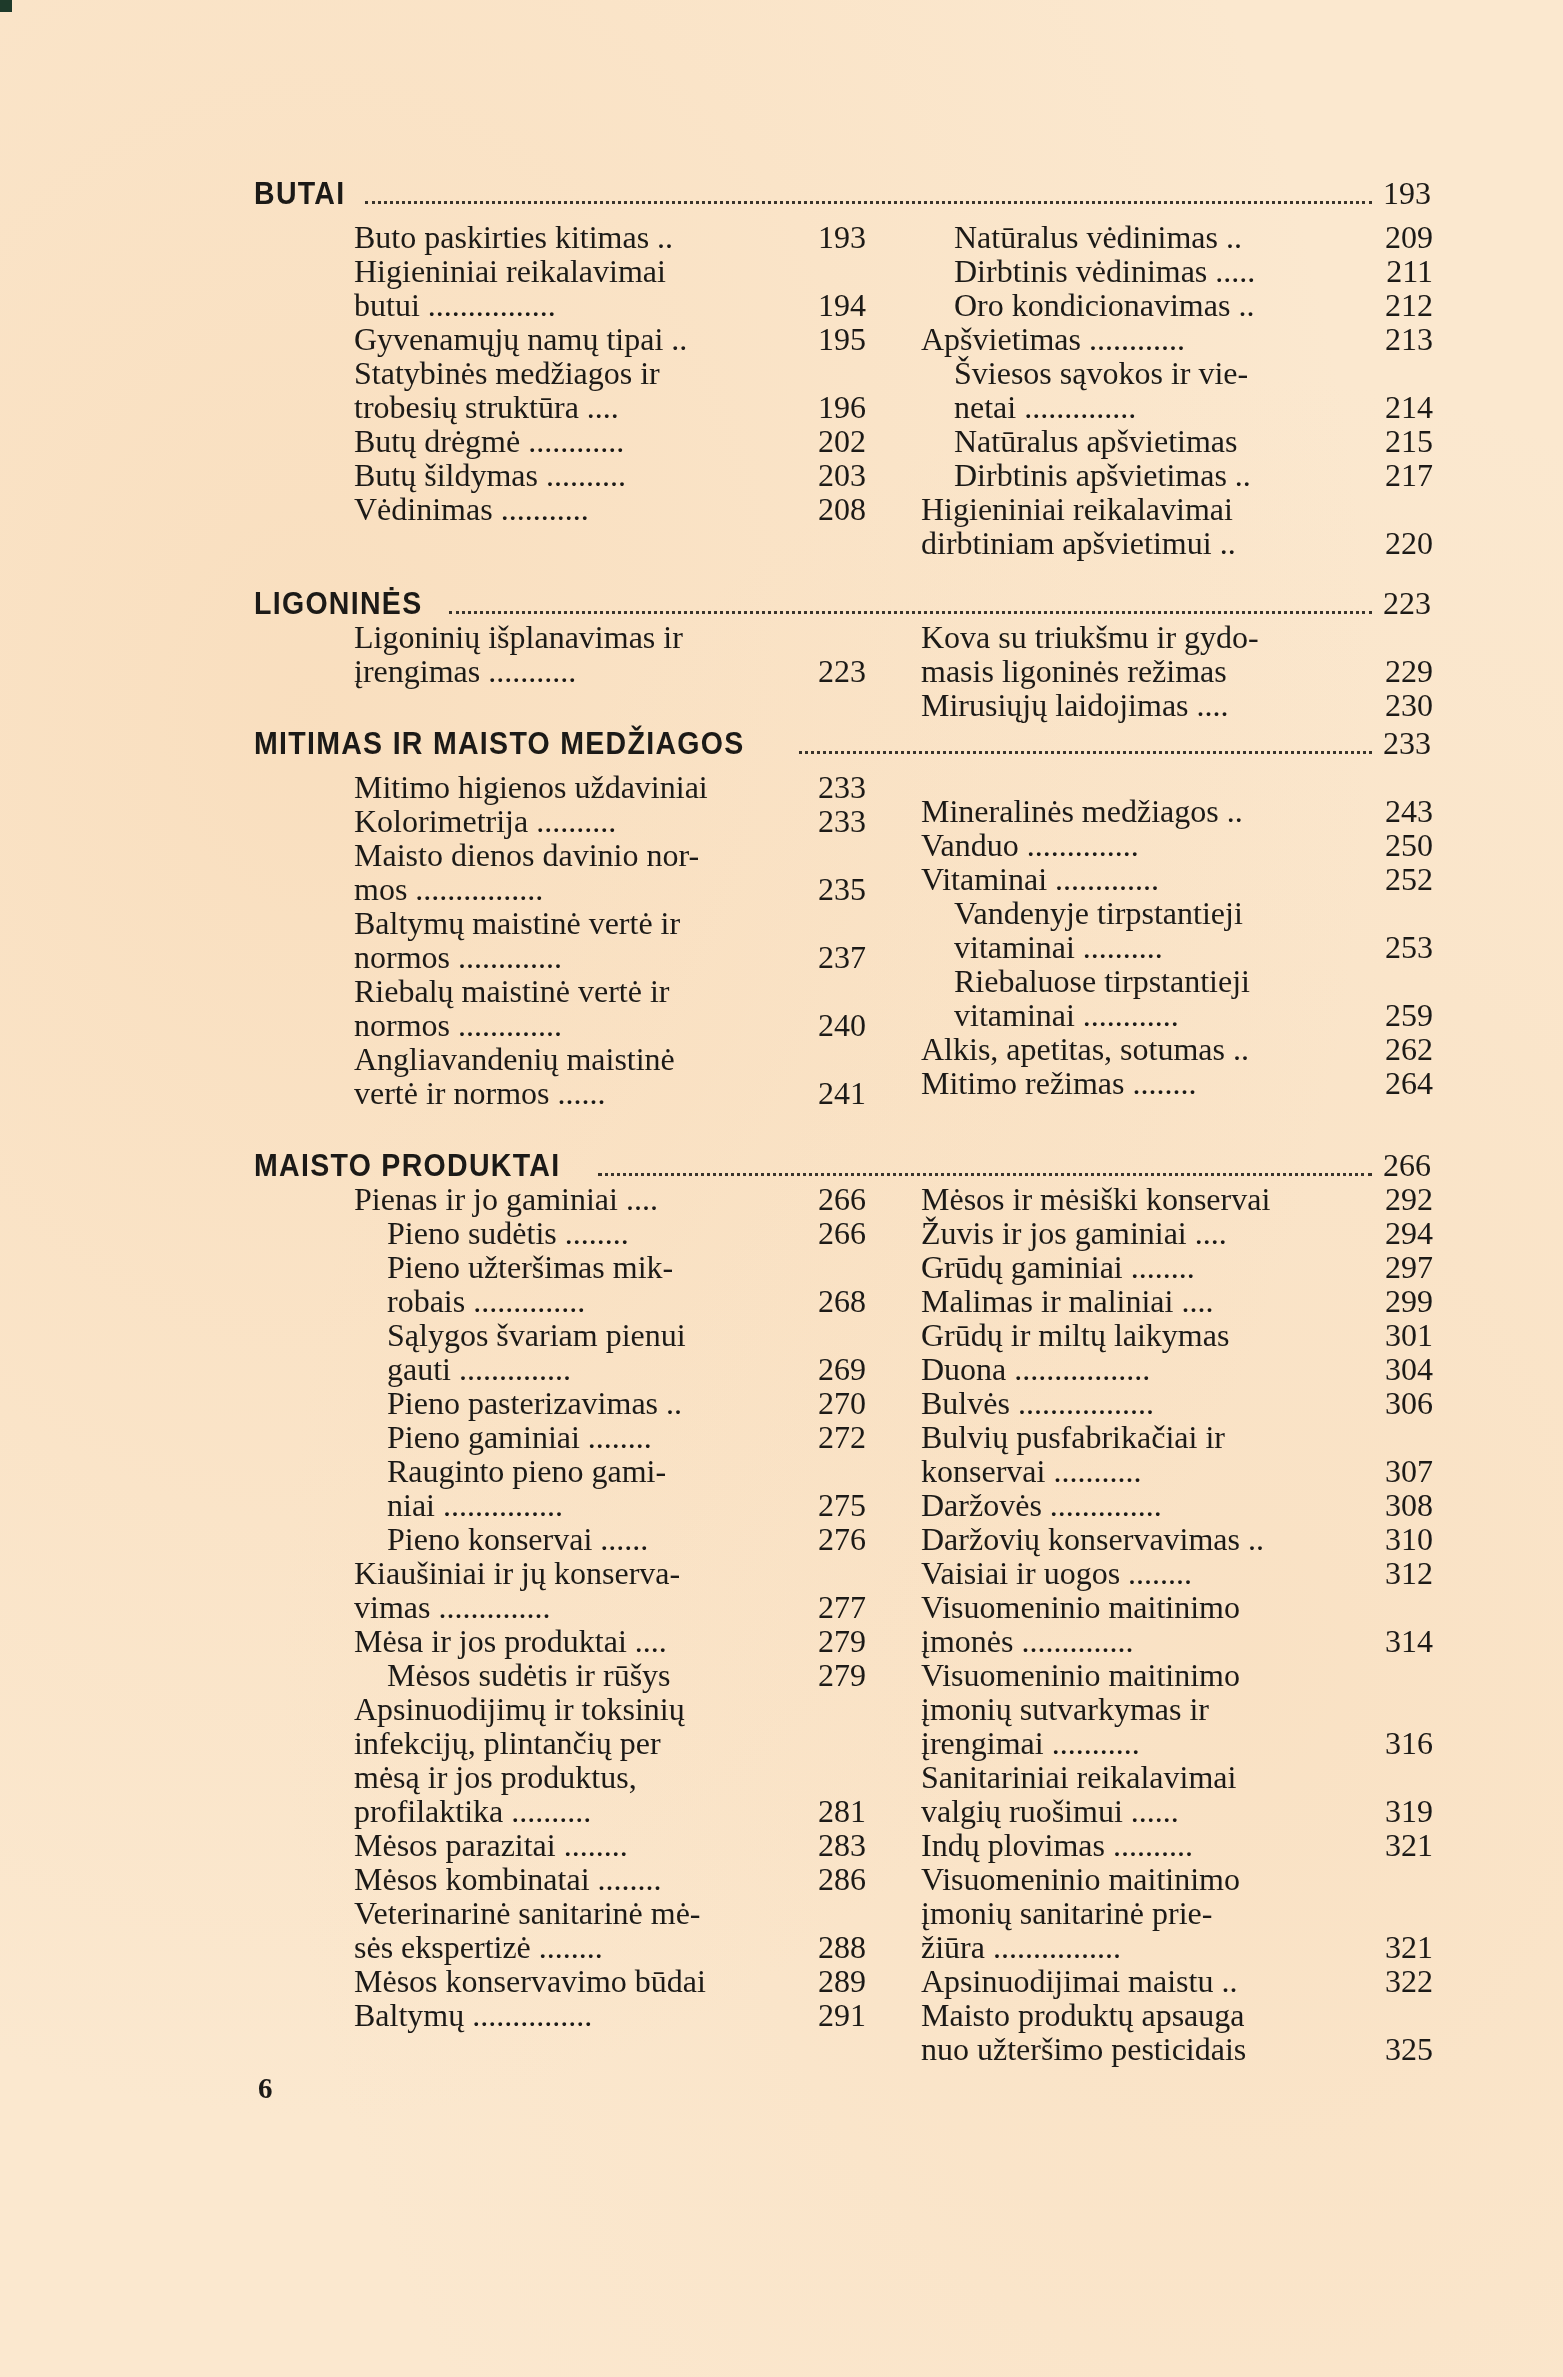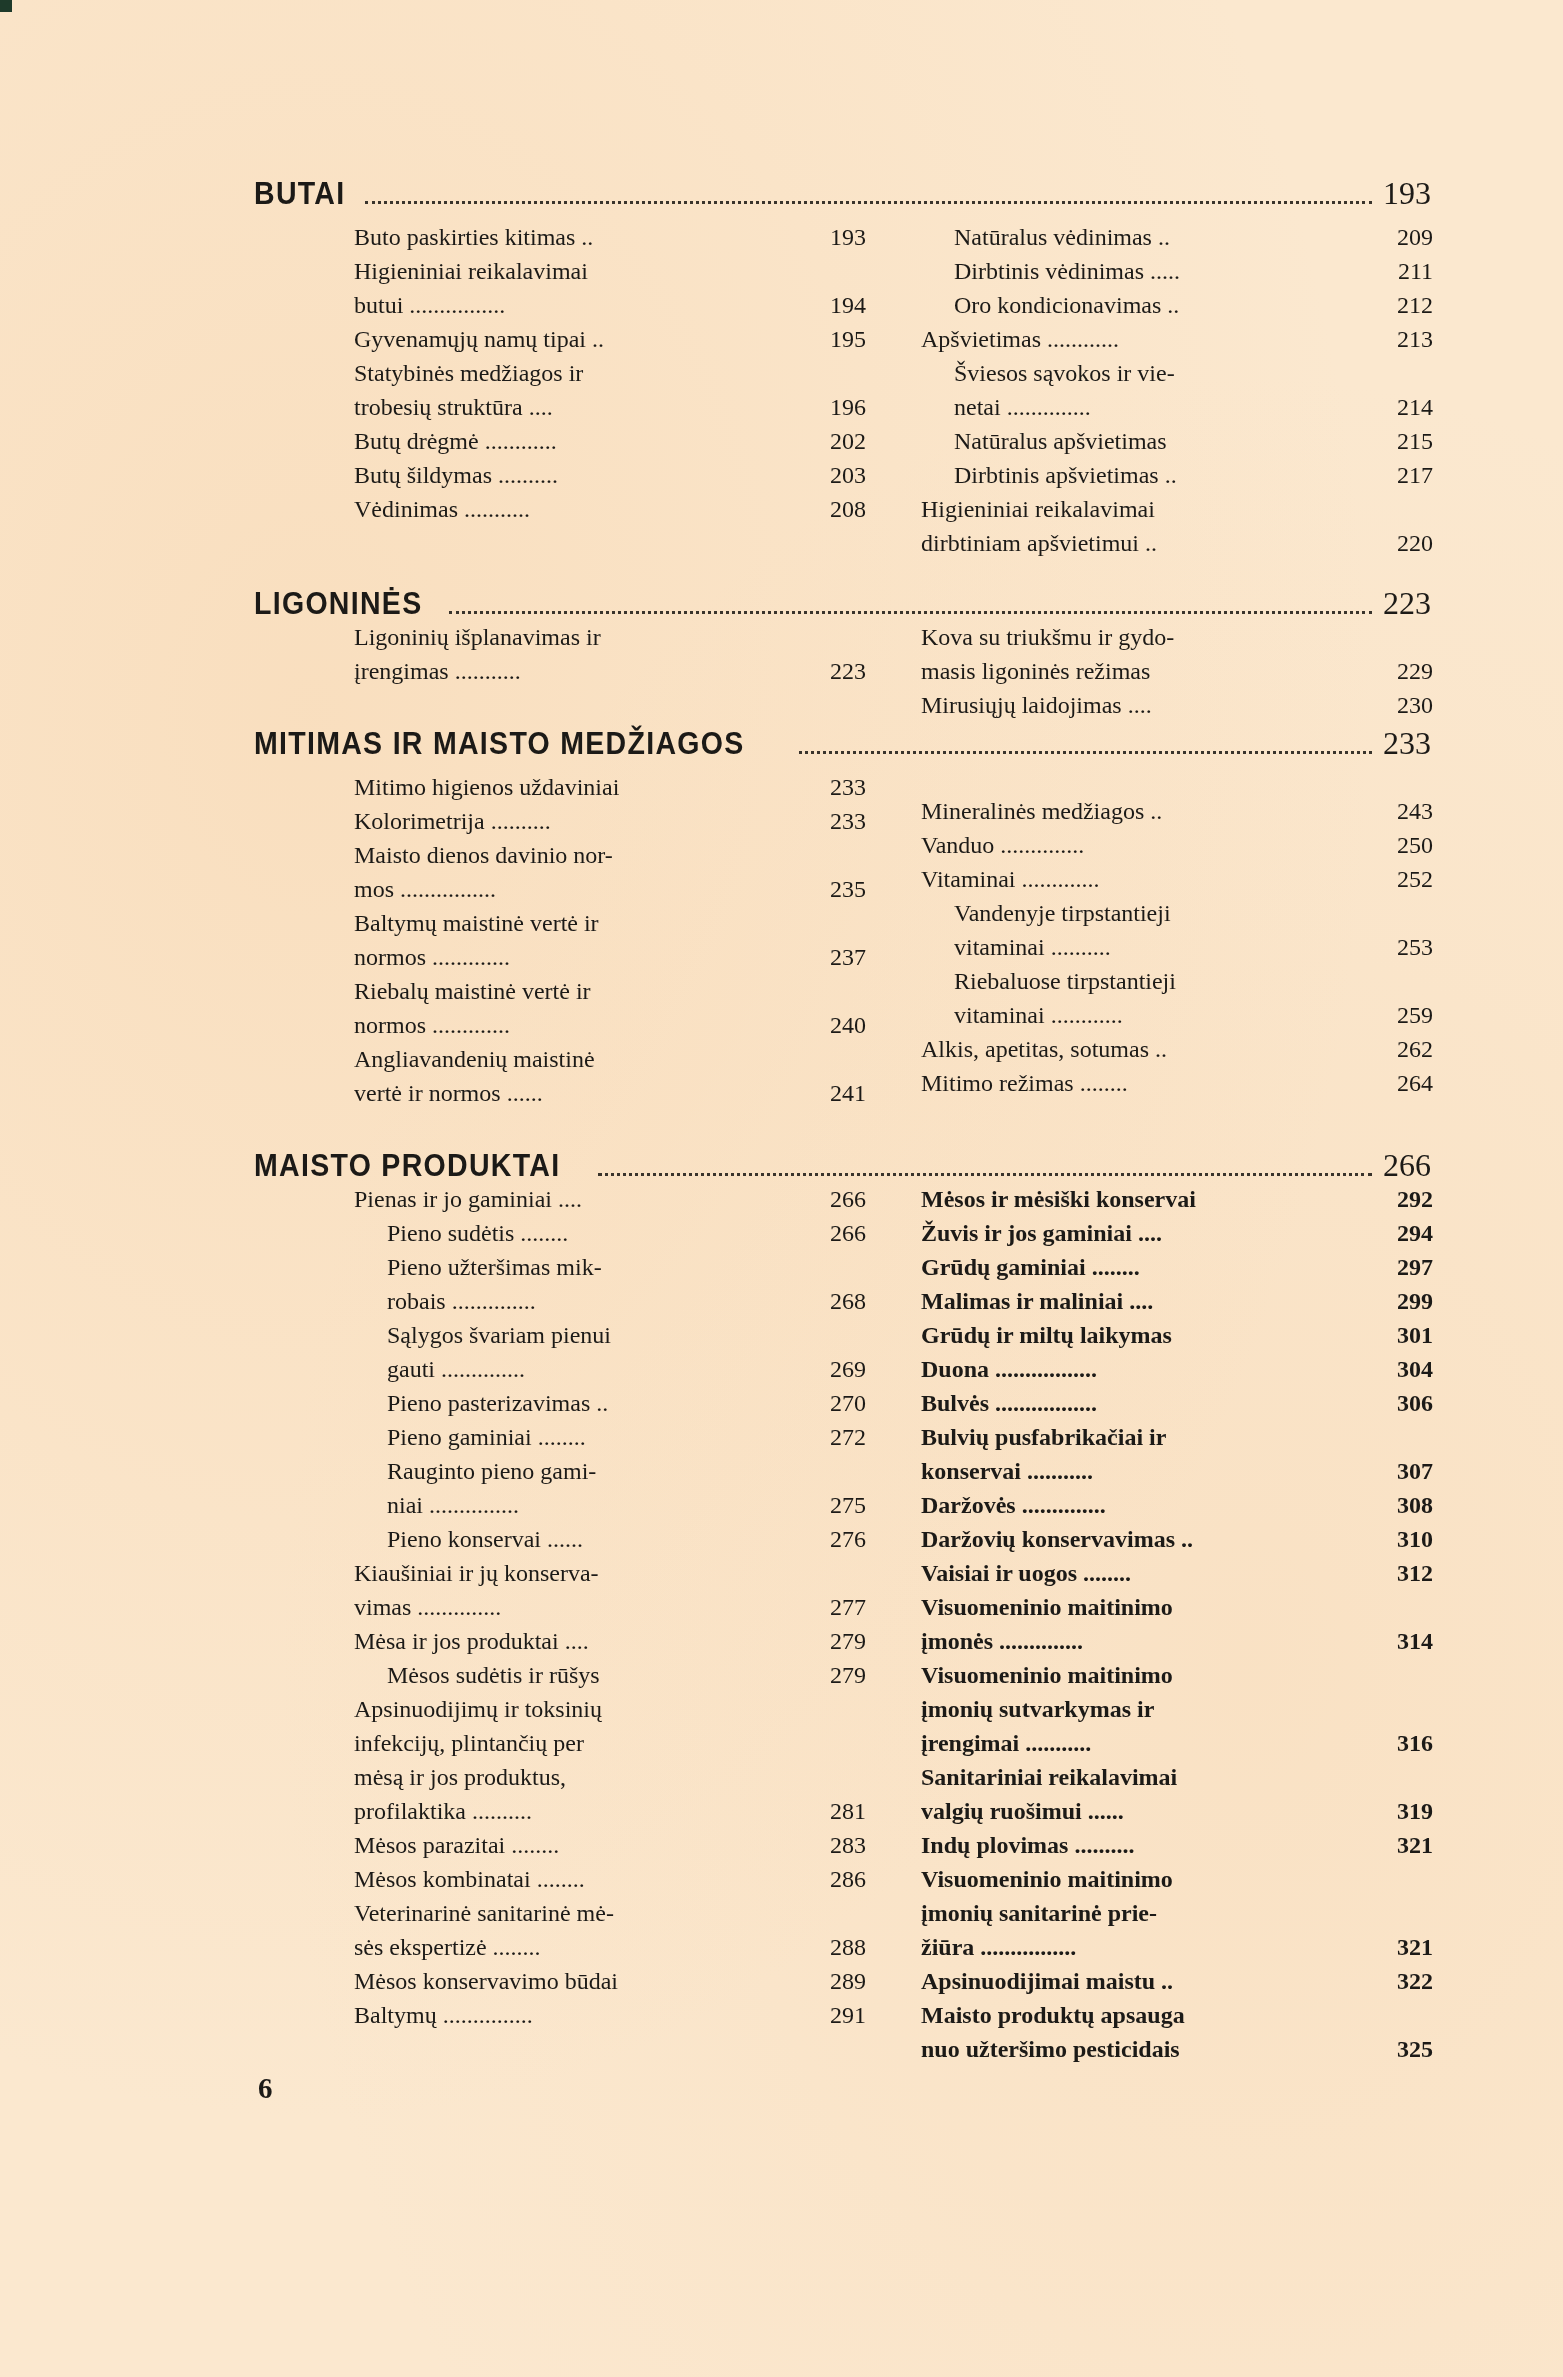--- a/index.html
+++ b/index.html
@@ -16,21 +16,21 @@
   .page { position:absolute; left:0; top:0; width:1563px; height:2377px; }
 
   .sec-head {
     position:absolute; left:254px; width:1177px; display:flex; align-items:flex-end;
     font-size:31px; line-height:1;
   }
   .sec-head .t { font-family:"Liberation Sans","DejaVu Sans",sans-serif; font-weight:bold; letter-spacing:1.4px; transform:scaleX(0.92); transform-origin:left bottom; white-space:nowrap; }
   .sec-head .dots { flex:1; border-bottom:3.8px dotted #3a342c; margin:0 11.5px 4.8px 11.5px; height:0; }
   .sec-head .p { font-size:32px; }
 
-  .col { position:absolute; font-size:24px; line-height:34px; }
+  .col { position:absolute; font-size:32px; line-height:34px; }
   .col.left { left:354px; width:512px; }
   .col.right { left:921px; width:512px; }
   .entry { position:relative; display:flex; align-items:flex-end; }
   .entry .txt { flex:1; text-align:justify; text-align-last:left; white-space:pre-line; }
   .entry .pg { width:62px; text-align:right; flex:none; }
   .entry.sub { padding-left:33px; }
   .folio { position:absolute; left:258px; top:2072px; font-size:29px; font-weight:bold; }
 </style>
 </head>
 <body>
@@ -281,21 +281,21 @@
       </div>
       <div class="entry">
         <span class="txt">Mėsos konservavimo būdai</span>
         <span class="pg">289</span>
       </div>
       <div class="entry">
         <span class="txt">Baltymų ...............</span>
         <span class="pg">291</span>
       </div>
     </div>
-  <div class="col right" style="top:1182px;font-weight:bold;">
+  <div class="col right" style="top:1182px;">
       <div class="entry">
         <span class="txt">Mėsos ir mėsiški konservai</span>
         <span class="pg">292</span>
       </div>
       <div class="entry">
         <span class="txt">Žuvis ir jos gaminiai ....</span>
         <span class="pg">294</span>
       </div>
       <div class="entry">
         <span class="txt">Grūdų gaminiai ........</span>

